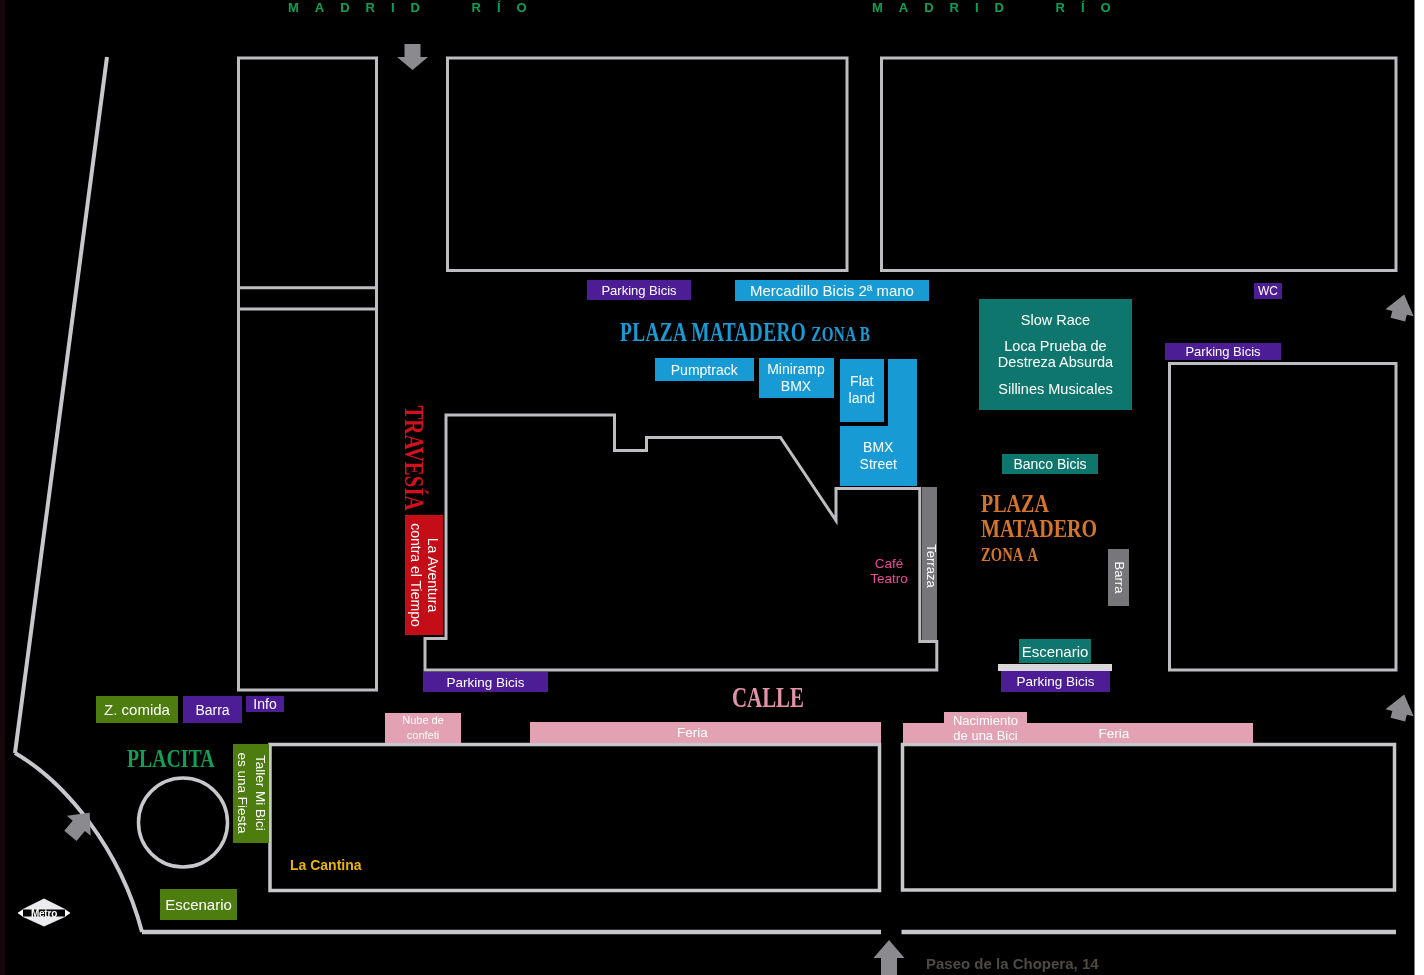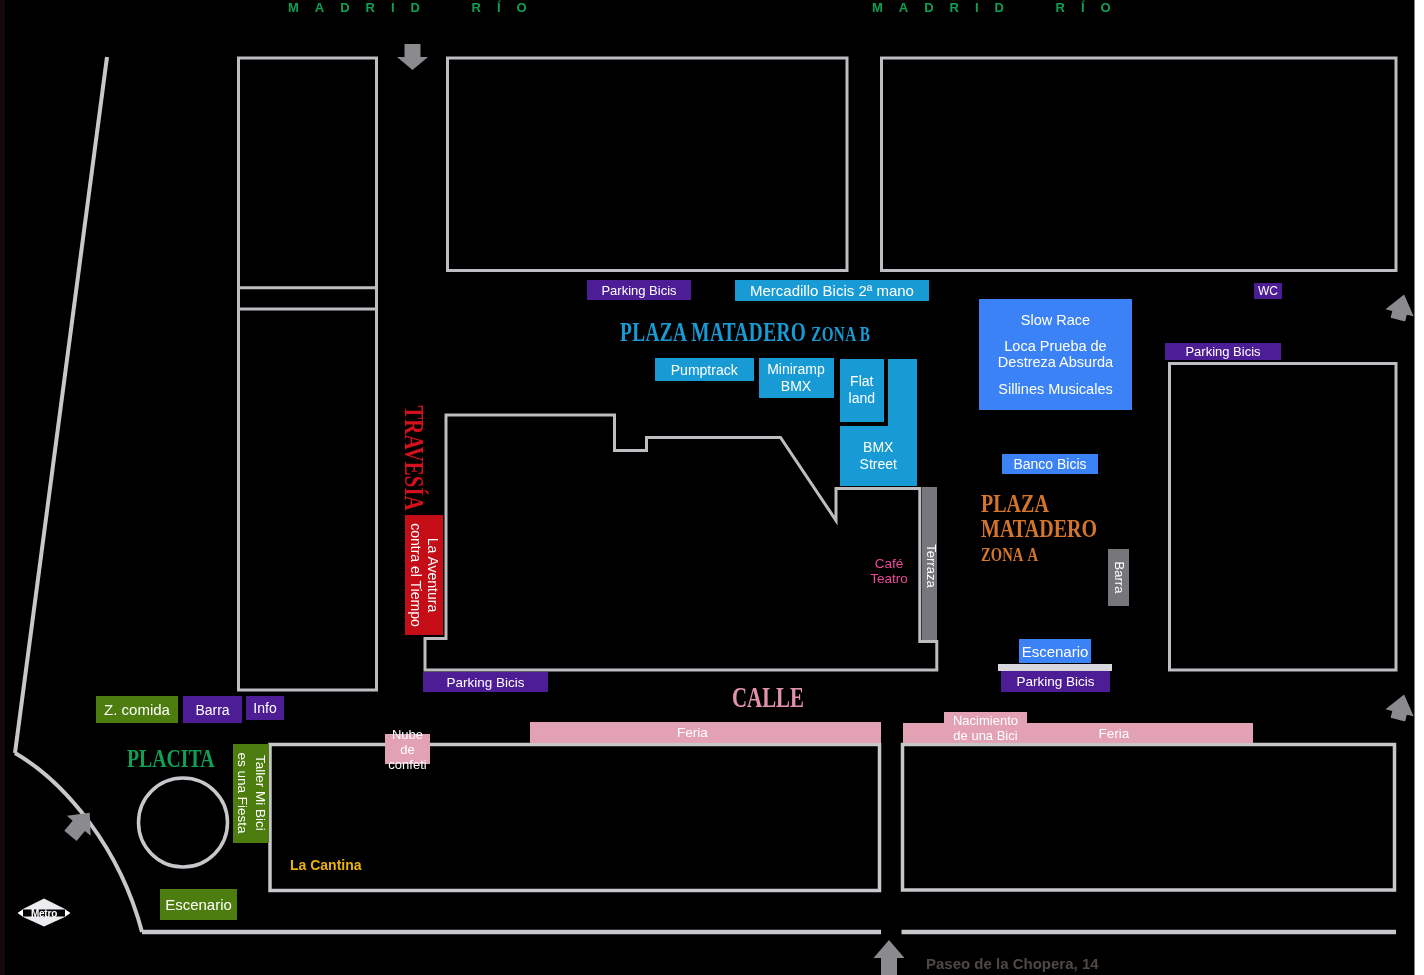--- a/index.html
+++ b/index.html
@@ -2,21 +2,21 @@
 <html><head>
 <meta charset="utf-8">
 <style>
   html,body{margin:0;padding:0;background:#000;}
   #map{position:relative;width:1424px;height:975px;background:#000;overflow:hidden;
        font-family:"Liberation Sans",sans-serif;}
   #lines{position:absolute;left:0;top:0;}
   .bx{position:absolute;display:flex;align-items:center;justify-content:center;
       text-align:center;color:#fff;}
   .blue{background:#189BD5;}
-  .orange{background:#3b82f6;}
+  .orange{background:#0f766e;}
   .green{background:#4d7c0f;}
   .gray{background:#4c1d95;}
   .dgray{background:#76767B;}
   .red{background:#C40D17;}
   .pink{background:#E2A2B4;}
   .vt{position:absolute;transform:rotate(90deg);text-align:center;color:#fff;white-space:pre;}
   .serif{font-family:"Liberation Serif",serif;font-weight:bold;}
   .lbl{position:absolute;white-space:pre;}
 </style>
 </head>
@@ -137,23 +137,23 @@
 <div class="bx gray" style="left:1001px;top:671px;width:109px;height:21px;font-size:13.5px;">Parking Bicis</div>
 
 <div class="bx gray" style="left:423px;top:672px;width:125px;height:20px;font-size:13.5px;">Parking Bicis</div>
 
 <div class="lbl serif" style="left:732px;top:681px;color:#E293A9;font-size:29px;transform:scaleX(0.72);transform-origin:0 0;">CALLE</div>
 
 <div class="bx green" style="left:96px;top:696px;width:82px;height:27px;font-size:15px;">Z. comida</div>
 
 <div class="bx gray" style="left:183px;top:696px;width:59px;height:27px;font-size:14px;">Barra</div>
 
-<div class="bx gray" style="left:246px;top:696px;width:38px;height:24px;font-size:14px;">Info</div>
+<div class="bx gray" style="left:246px;top:696px;width:38px;height:16px;font-size:14px;">Info</div>
 
-<div class="bx pink" style="left:385px;top:713px;width:45px;height:30px;font-size:13px;line-height:15px;margin-top:21px;">Nube de<br>confeti</div>
+<div class="bx pink" style="left:385px;top:713px;width:76px;height:30px;font-size:11px;line-height:15px;">Nube de<br>confeti</div>
 
 <div class="bx pink" style="left:530px;top:722px;width:351px;height:21px;font-size:13.5px;padding-right:26px;box-sizing:border-box;">Feria</div>
 
 <div class="bx pink" style="left:903px;top:723px;width:350px;height:20px;font-size:13.5px;">
       <span style="position:relative;left:36px;">Feria</span>
     </div>
 
 <div class="bx pink" style="left:944px;top:712px;width:83px;height:31px;font-size:13px;line-height:15px;">Nacimiento<br>de una Bici</div>
 
 <div class="lbl serif" style="left:127px;top:745px;color:#0FA054;font-size:25px;transform:scaleX(0.79);transform-origin:0 0;">PLACITA</div>

